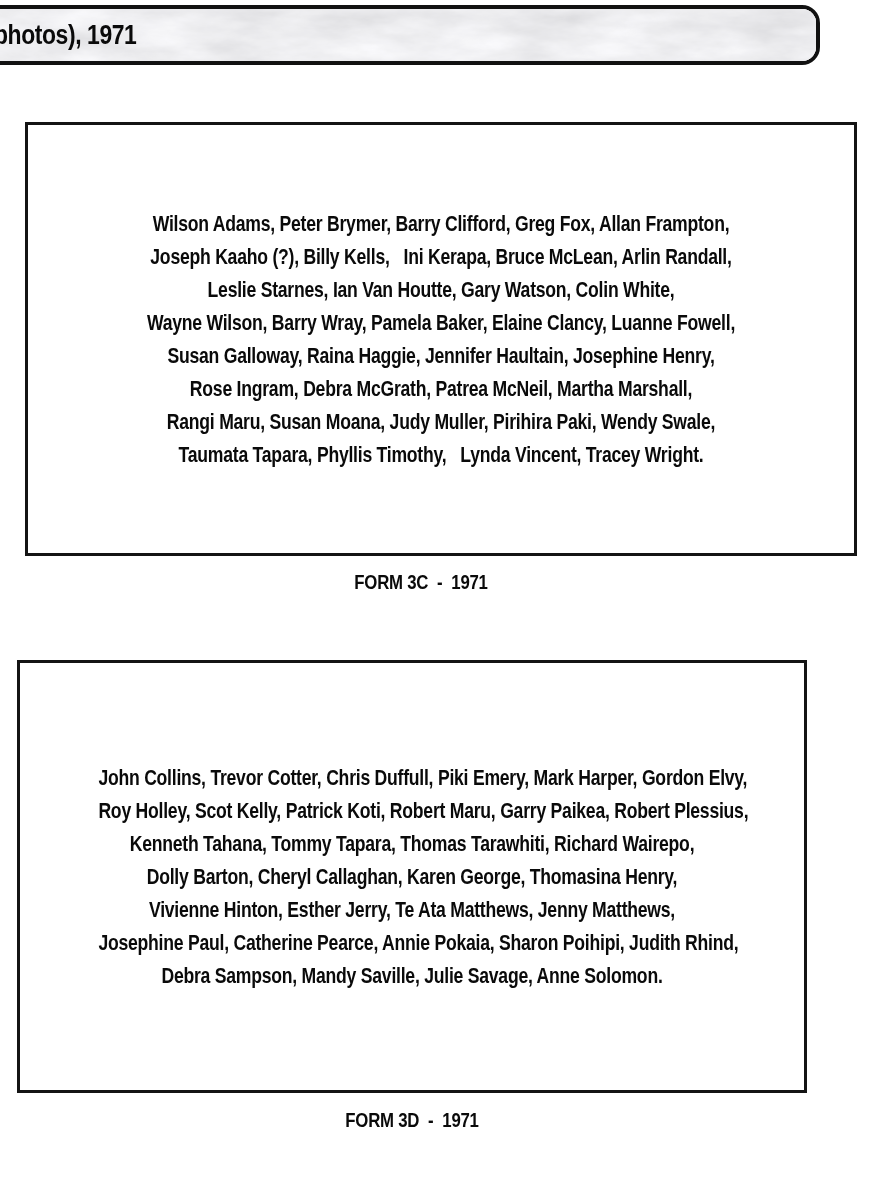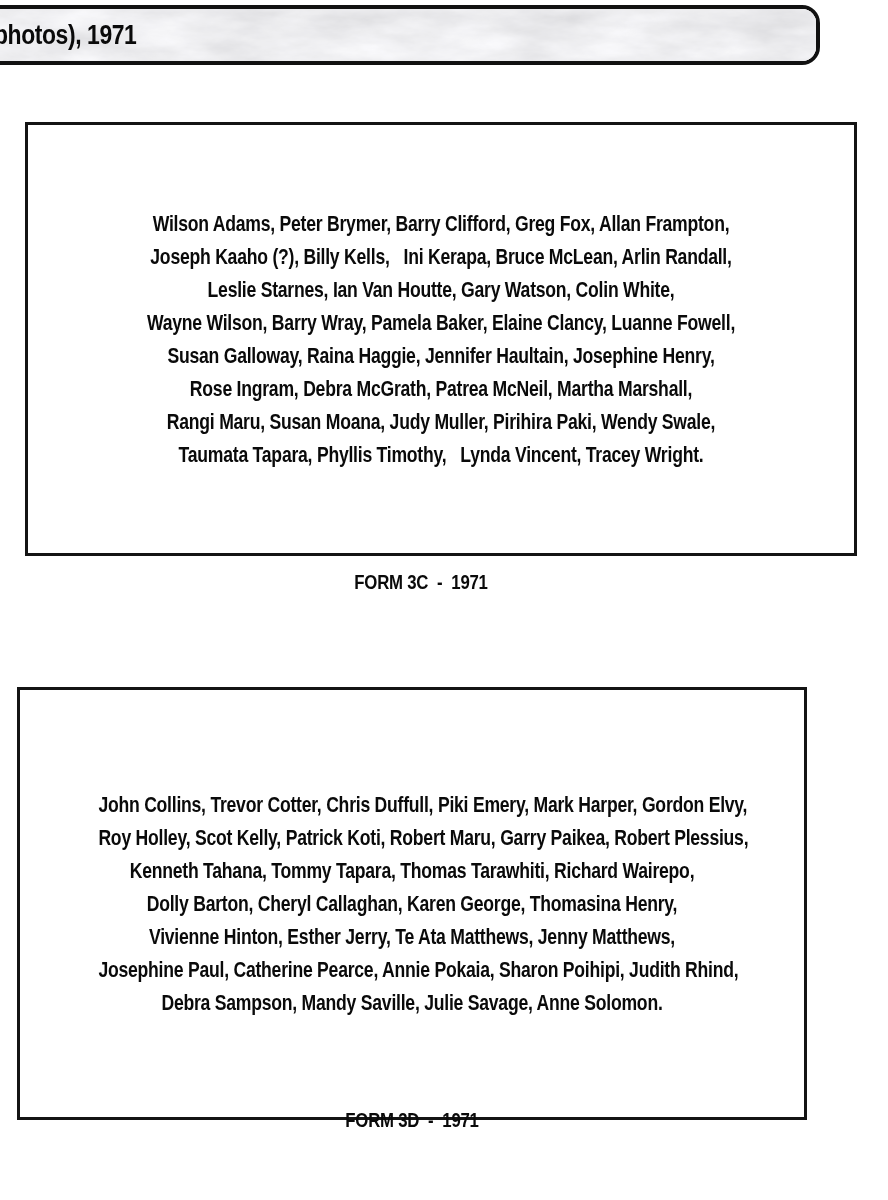--- a/index.html
+++ b/index.html
@@ -52,21 +52,21 @@
   .roster-box {
     position: absolute;
     box-sizing: border-box;
     border: 3px solid #141414;
     background: #ffffff;
     display: flex;
     align-items: center;
     justify-content: center;
   }
   #box-3c { left: 25px; top: 122px; width: 832px; height: 434px; }
-  #box-3d { left: 17px; top: 660px; width: 790px; height: 433px; margin-top: 27px; }
+  #box-3d { left: 17px; top: 660px; width: 790px; height: 433px; }
 
   .lines {
     width: 100%;
     transform: scaleX(0.8);
     transform-origin: 50% 50%;
   }
   .name-line {
     text-align: center;
     white-space: pre;
     font-size: 22px;

